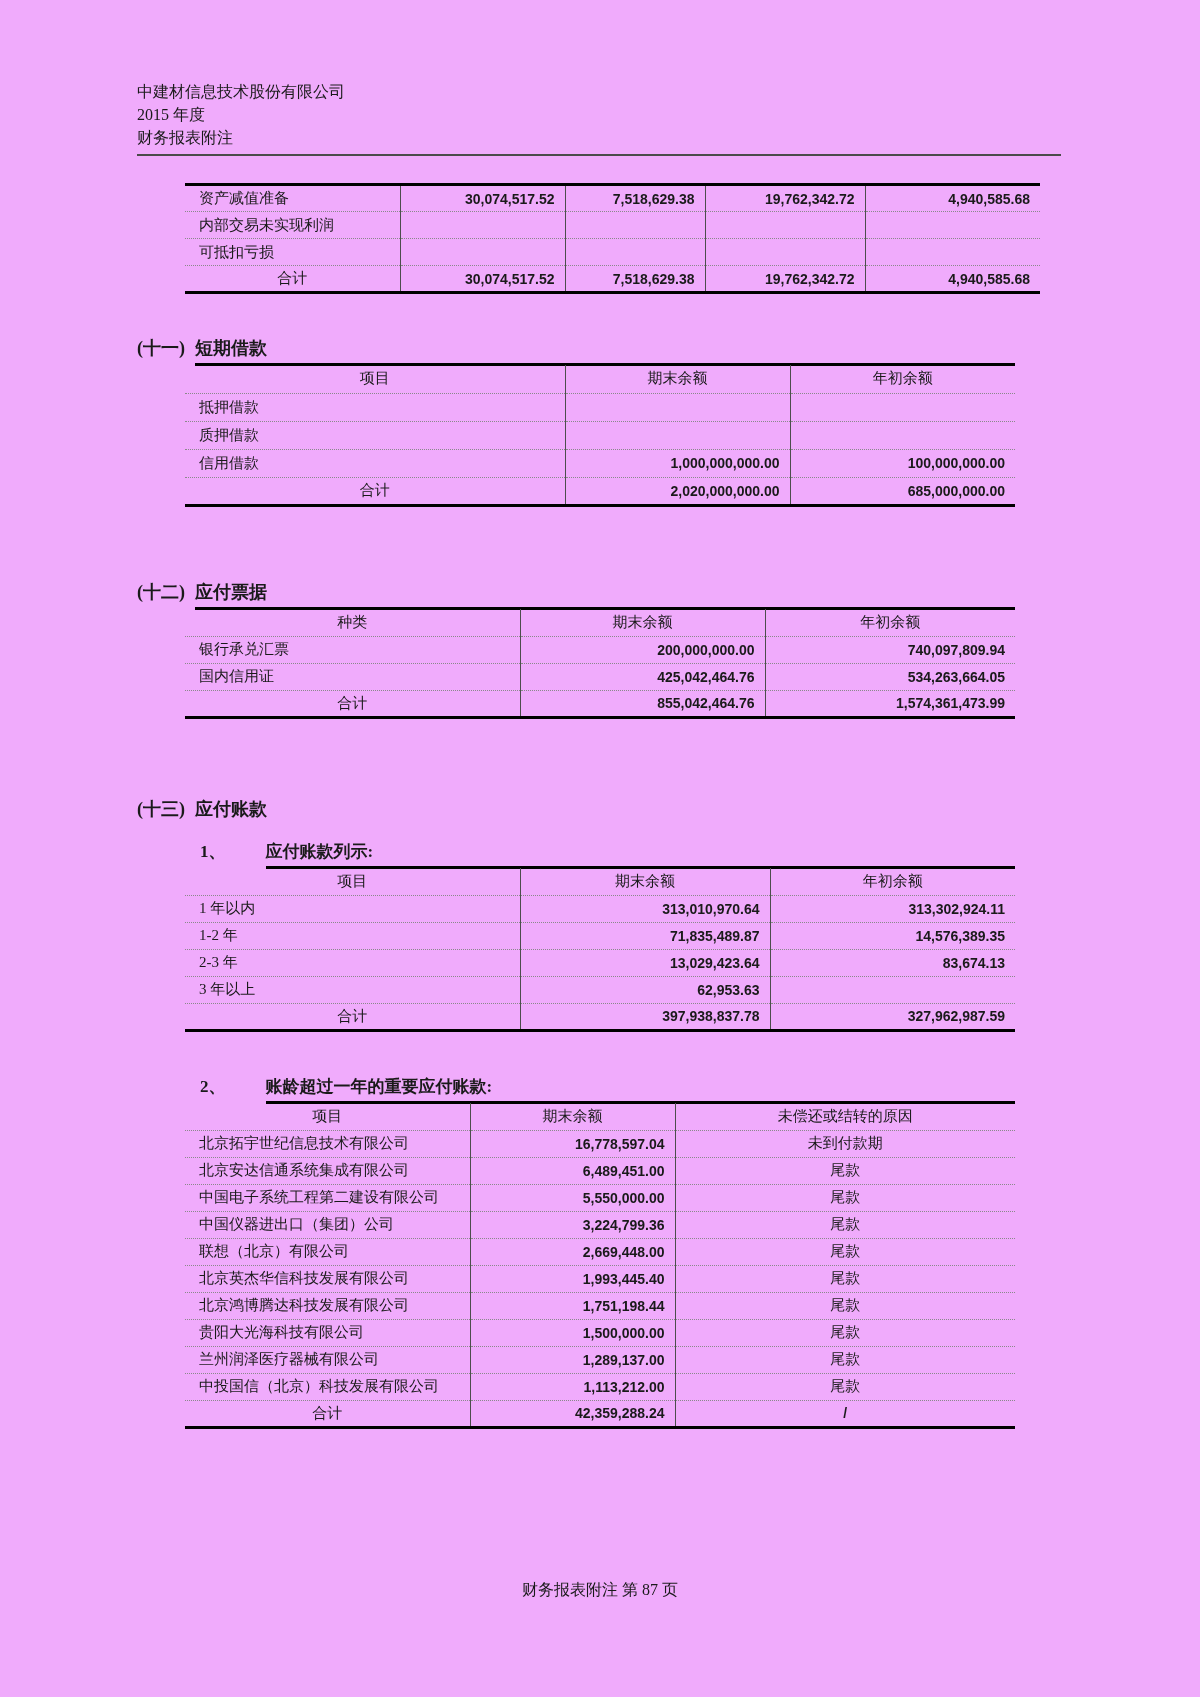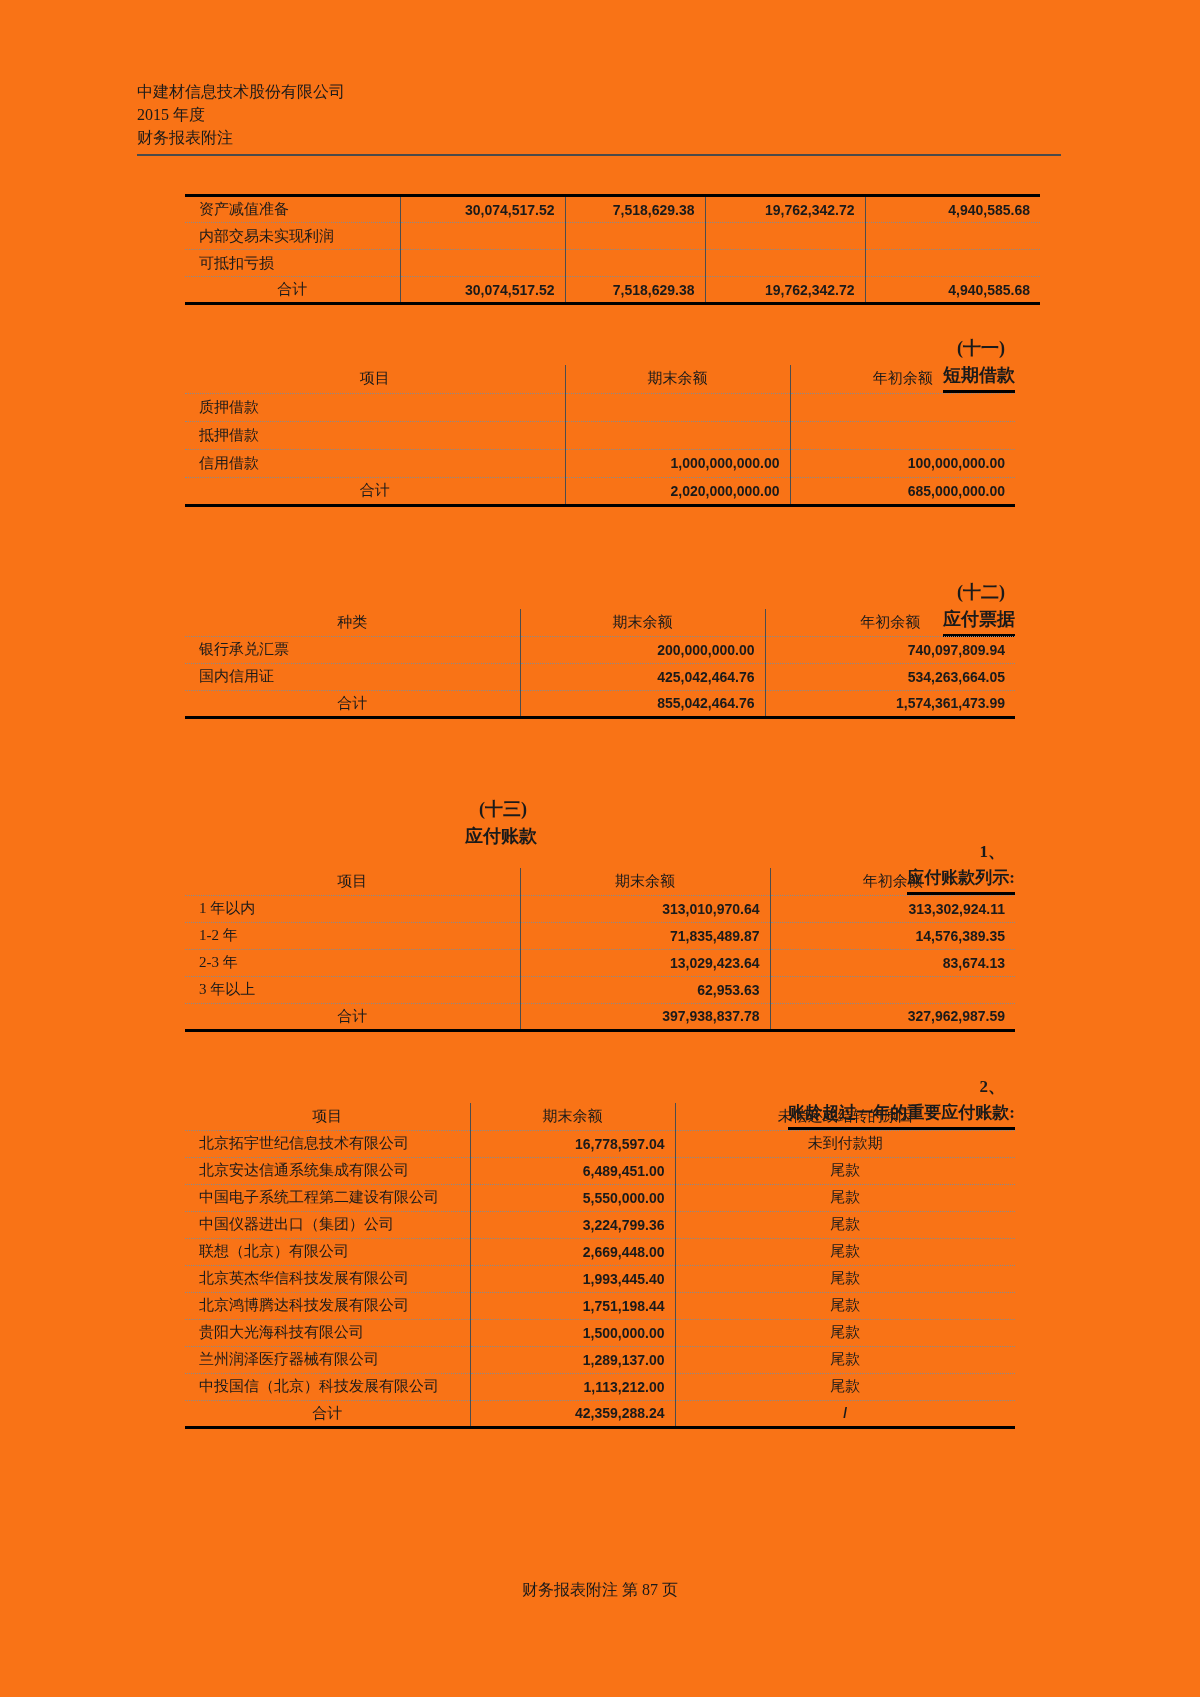--- a/index.html
+++ b/index.html
@@ -1,19 +1,19 @@
 <!DOCTYPE html>
 <html><head>
 <meta charset="utf-8">
 <style>
   * { margin:0; padding:0; box-sizing:border-box; }
   html,body { background:#f4f4f2; }
   .page {
     position:relative; width:1200px; height:1697px; margin:0 auto;
-    background:#f97316; color:#1a1a1a;
+    background:#f0abfc; color:#1a1a1a;
     font-family:"Liberation Serif","DejaVu Serif",serif;
     overflow:hidden;
   }
   
   .doc-header { position:absolute; left:137px; top:80px; font-size:16px; line-height:23px; }
   .doc-header div { white-space:nowrap; }
   .header-rule { position:absolute; left:137px; top:154px; width:924px; border-top:2px solid #4a4a4a; }
 
   
   table { border-collapse:collapse; table-layout:fixed; position:absolute; }
@@ -24,41 +24,41 @@
   .tbl tr + tr td, .tbl tr + tr th { border-top:1px dotted #8a8a8a; }
   .hdr { text-align:center; font-size:15px; font-weight:400; }
   .lbl { text-align:left; padding-left:14px; font-size:15px; }
   .num { text-align:right; padding-right:10px; font-family:"Liberation Sans","DejaVu Sans",sans-serif; font-size:14px; font-weight:600; }
   .ctr { text-align:center; font-size:15px; }
   .ctr-sans { text-align:center; font-family:"Liberation Sans","DejaVu Sans",sans-serif; font-size:14px; font-weight:600; }
   .r27 td, .r27 th { height:27px; }
   .r28 td, .r28 th { height:28px; }
 
   
-  .section-heading { position:absolute; display:flex; align-items:flex-end; font-weight:bold; font-size:18px;flex-direction:column; }
+  .section-heading { position:absolute; display:flex; font-weight:bold; font-size:18px; }
   .sec-num { padding-right:10px; padding-bottom:3px; white-space:nowrap; }
   .sec-fill { flex:1; border-bottom:3px solid #000; padding-bottom:3px; white-space:nowrap; }
   .no-line .sec-fill { border-bottom:none; }
   .sub-gap { display:inline-block; width:30px; }
 
   .doc-footer { position:absolute; left:0; top:1580px; width:100%; text-align:center; font-size:16px; }
 </style>
 </head>
 <body>
 
 <div class="page">
 
   <div class="doc-header">
     <div>中建材信息技术股份有限公司</div>
     <div>2015 年度</div>
     <div>财务报表附注</div>
   </div>
   <div class="header-rule"></div>
 
-  <table class="tbl topline r27" style="left:185px; top:194px; width:855px;">
+  <table class="tbl topline r27" style="left:185px; top:183px; width:855px;">
     <colgroup>
         <col style="width:215px">
         <col style="width:165px">
         <col style="width:140px">
         <col style="width:160px">
         <col style="width:175px">
       </colgroup>
     <tbody>
         <tr>
       <td class="lbl">资产减值准备</td>
@@ -101,26 +101,26 @@
         <col style="width:225px">
         <col style="width:225px">
       </colgroup>
     <tbody>
         <tr>
       <th class="hdr">项目</th>
       <th class="hdr">期末余额</th>
       <th class="hdr">年初余额</th>
     </tr>
     <tr>
+      <td class="lbl">抵押借款</td>
+      <td class="num"></td>
+      <td class="num"></td>
+    </tr>
+    <tr>
       <td class="lbl">质押借款</td>
-      <td class="num"></td>
-      <td class="num"></td>
-    </tr>
-    <tr>
-      <td class="lbl">抵押借款</td>
       <td class="num"></td>
       <td class="num"></td>
     </tr>
     <tr>
       <td class="lbl">信用借款</td>
       <td class="num">1,000,000,000.00</td>
       <td class="num">100,000,000.00</td>
     </tr>
     <tr>
       <td class="ctr">合计</td>

